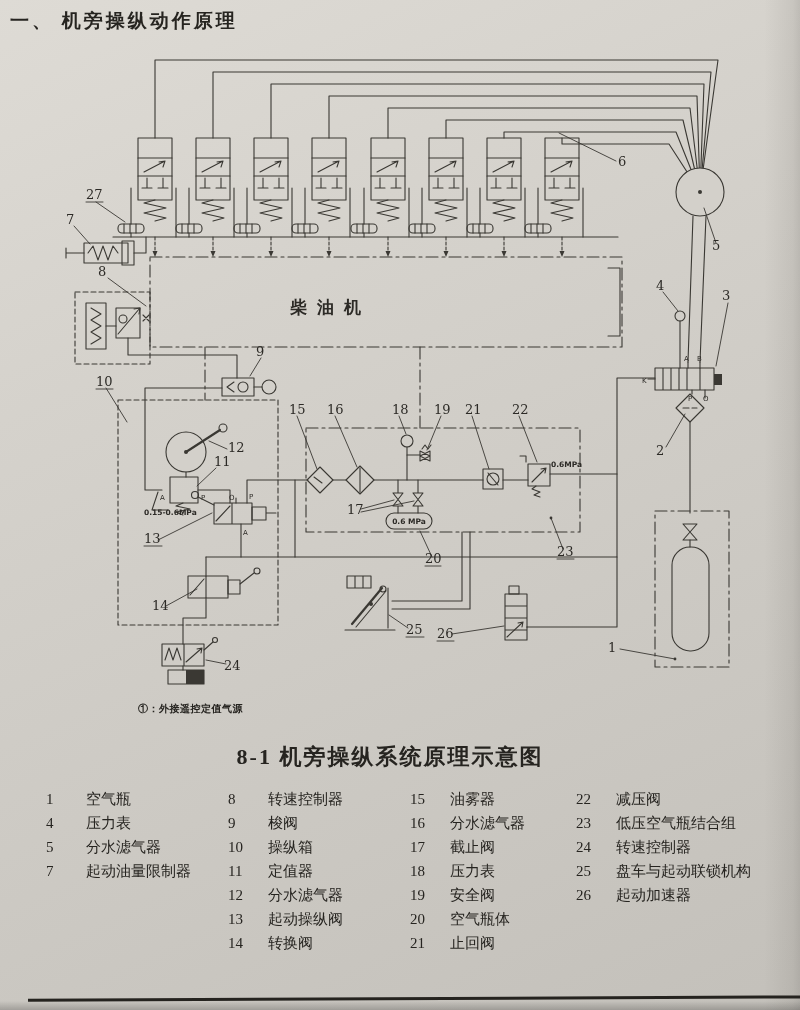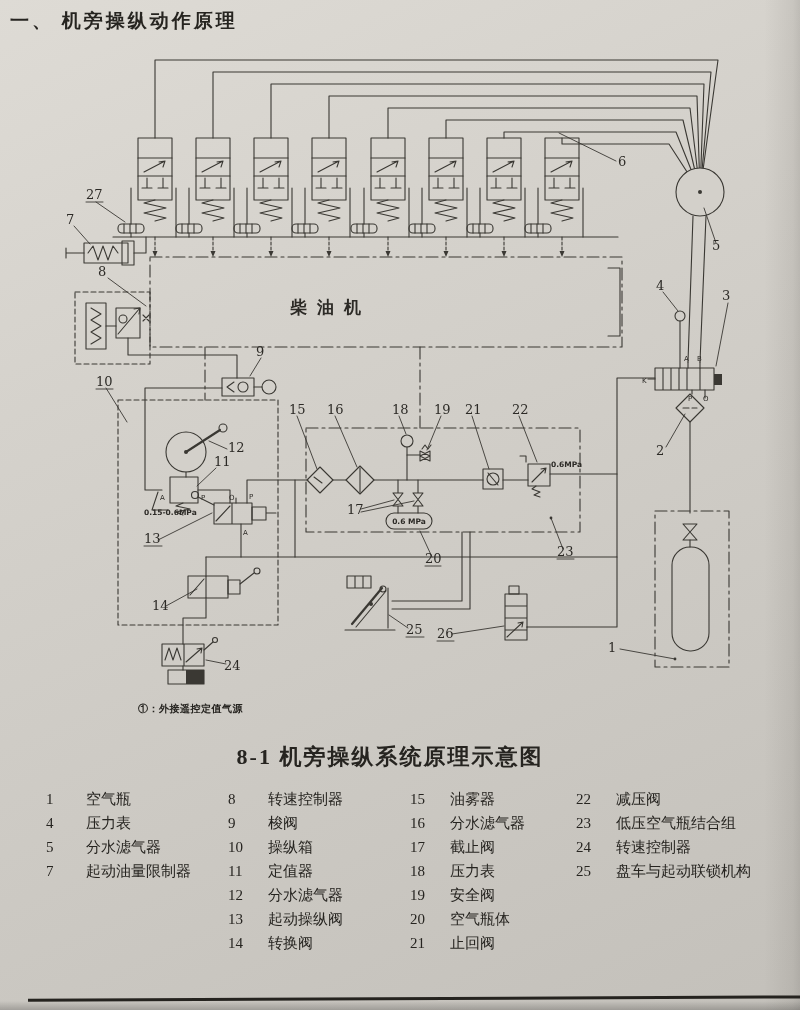--- a/index.html
+++ b/index.html
@@ -449,19 +449,20 @@
         <div class="legend-row"><span class="legend-num">18</span><span class="legend-label">压力表</span></div>
         <div class="legend-row"><span class="legend-num">19</span><span class="legend-label">安全阀</span></div>
         <div class="legend-row"><span class="legend-num">20</span><span class="legend-label">空气瓶体</span></div>
         <div class="legend-row"><span class="legend-num">21</span><span class="legend-label">止回阀</span></div>
       </div>
       <div class="legend-col">
         <div class="legend-row"><span class="legend-num">22</span><span class="legend-label">减压阀</span></div>
         <div class="legend-row"><span class="legend-num">23</span><span class="legend-label">低压空气瓶结合组</span></div>
         <div class="legend-row"><span class="legend-num">24</span><span class="legend-label">转速控制器</span></div>
         <div class="legend-row"><span class="legend-num">25</span><span class="legend-label">盘车与起动联锁机构</span></div>
+        <div class="legend-row"><span class="legend-num">26</span><span class="legend-label">起动加速器</span></div>
       </div>
     </div>
 
   <div class="right-shade"></div>
   <div class="bottom-line"></div>
   <div class="bottom-shade"></div>
 </div>
 
 </body></html>

